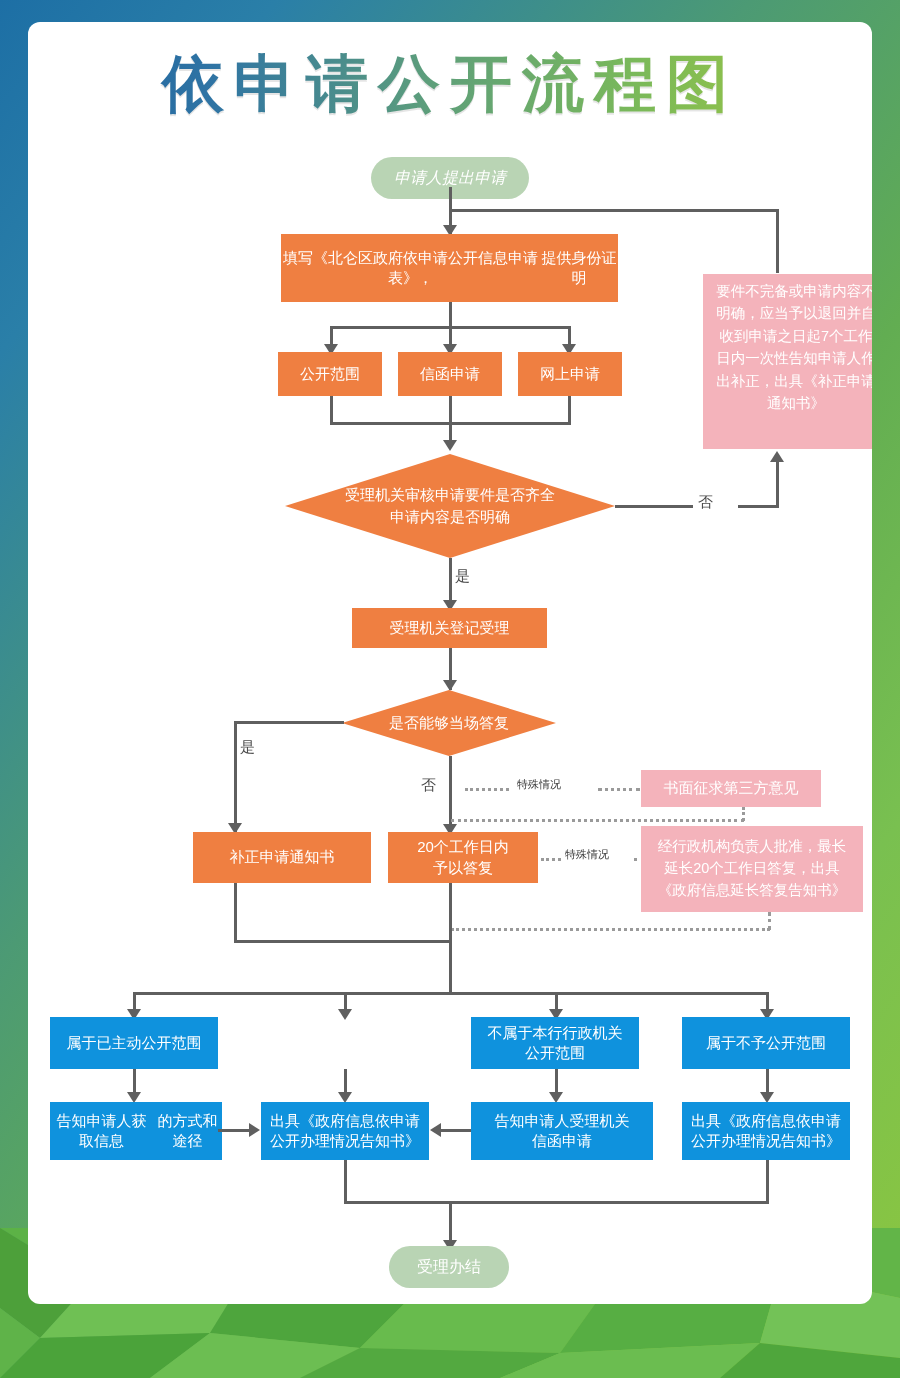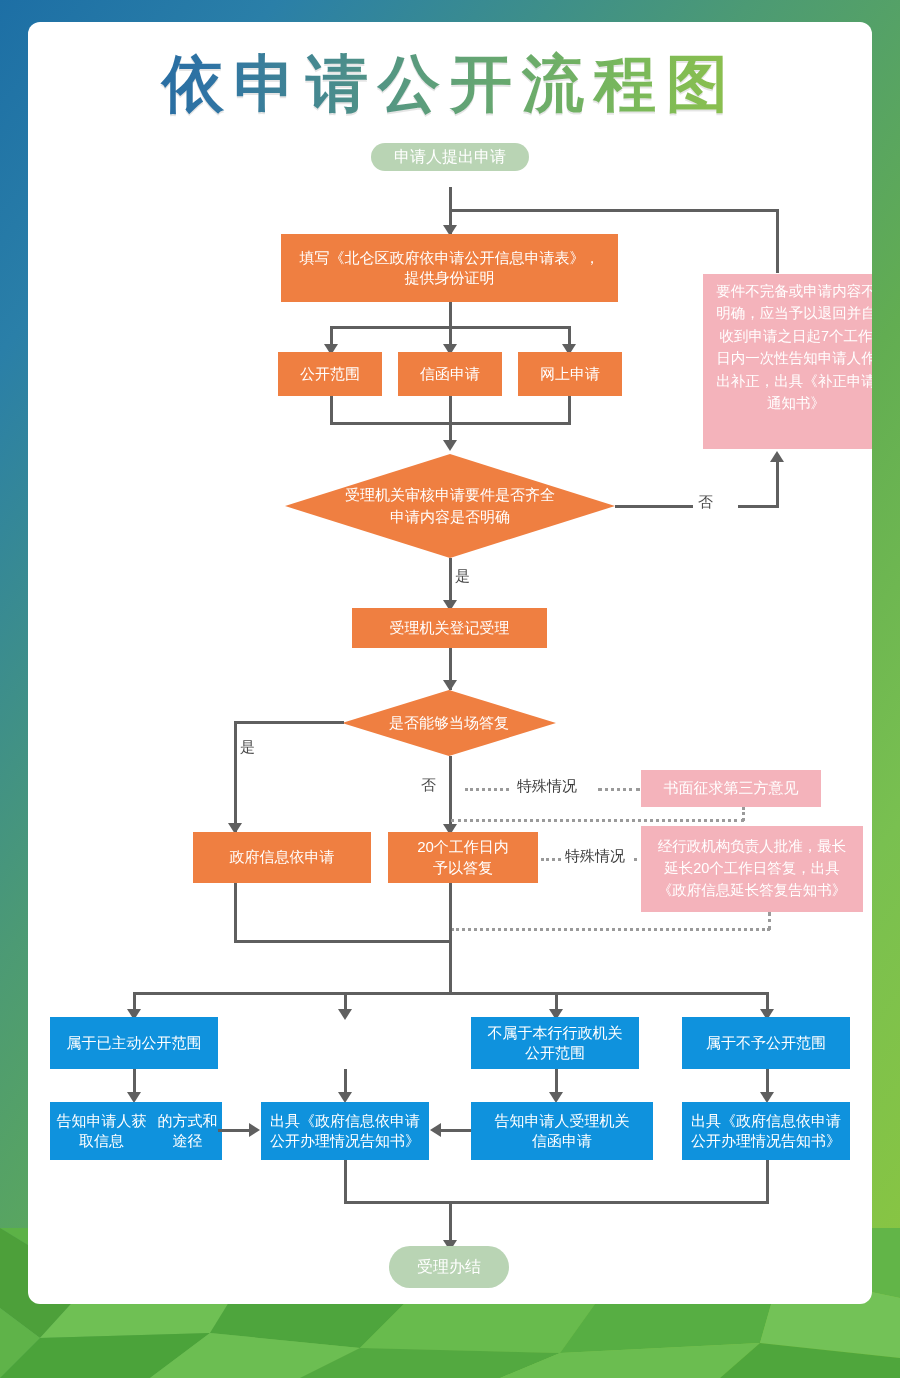--- a/index.html
+++ b/index.html
@@ -59,21 +59,21 @@
   
   .vline{position:absolute;background:#5f5f5f;width:3px;}
   .hline{position:absolute;background:#5f5f5f;height:3px;}
   .arrow-d{position:absolute;width:0;height:0;border-left:7px solid transparent;border-right:7px solid transparent;border-top:11px solid #5f5f5f;}
   .arrow-u{position:absolute;width:0;height:0;border-left:7px solid transparent;border-right:7px solid transparent;border-bottom:11px solid #5f5f5f;}
   .arrow-r{position:absolute;width:0;height:0;border-top:7px solid transparent;border-bottom:7px solid transparent;border-left:11px solid #5f5f5f;}
   .arrow-l{position:absolute;width:0;height:0;border-top:7px solid transparent;border-bottom:7px solid transparent;border-right:11px solid #5f5f5f;}
   .dotline-h{position:absolute;height:0;border-top:3px dotted #9a9a9a;}
   .dotline-v{position:absolute;width:0;border-left:3px dotted #9a9a9a;}
   .elabel{position:absolute;color:#4a4a4a;font-size:15px;white-space:nowrap;}
-  .elabel-dark{position:absolute;color:#3b3b3b;font-size:15px;white-space:nowrap;font-family:Liberation Serif, serif;}
+  .elabel-dark{position:absolute;color:#3b3b3b;font-size:11px;white-space:nowrap;font-family:Liberation Serif, serif;}
 </style>
 </head>
 <body>
 
 <div id="page">
 
   <svg id="poly" viewBox="0 0 900 150" preserveAspectRatio="none">
     <polygon points="0,0 150,0 90,55" fill="#5cb246"></polygon>
     <polygon points="150,0 300,0 250,40 90,55" fill="#67b94b"></polygon>
     <polygon points="300,0 470,0 420,60 250,40" fill="#57ac41"></polygon>
@@ -92,31 +92,31 @@
     <polygon points="360,120 560,125 500,150 300,150" fill="#53a940"></polygon>
     <polygon points="560,125 760,115 720,150 500,150" fill="#6bbd50"></polygon>
     <polygon points="760,115 900,130 900,150 720,150" fill="#4fa63c"></polygon>
   </svg>
 
   <div id="card">
 
     <div id="title-shadow">依申请公开流程图</div>
     <div id="title">依申请公开流程图</div>
 
-    <div class="node green-pill" style="left:343px;top:121px;width:158px;height:28px;">
+    <div class="node green-pill" style="left:343px;top:135px;width:158px;height:42px;font-style:italic;">
       <span>申请人提出申请</span>
     </div>
 
     <div class="vline" style="left:421px;top:165px;height:48px;"></div>
     <div class="arrow-d" style="left:415px;top:203px;"></div>
 
     <div class="hline" style="left:421px;top:187px;width:330px;"></div>
     <div class="vline" style="left:748px;top:187px;height:64px;"></div>
 
-    <div class="node orange" style="left:253px;top:212px;width:337px;height:68px;flex-direction:column;">
+    <div class="node orange" style="left:253px;top:212px;width:337px;height:68px;">
       <span>填写《北仑区政府依申请公开信息申请表》，</span>
       <span>提供身份证明</span>
     </div>
 
     <div class="vline" style="left:421px;top:280px;height:26px;"></div>
     <div class="hline" style="left:302px;top:304px;width:240px;"></div>
     <div class="vline" style="left:302px;top:304px;height:24px;"></div>
     <div class="arrow-d" style="left:296px;top:322px;"></div>
     <div class="vline" style="left:421px;top:304px;height:24px;"></div>
     <div class="arrow-d" style="left:415px;top:322px;"></div>
@@ -193,21 +193,21 @@
     <div class="elabel-dark" style="left:489px;top:755px;">特殊情况</div>
     <div class="dotline-h" style="left:570px;top:766px;width:42px;"></div>
     <div class="dotline-v" style="left:714px;top:785px;height:14px;"></div>
     <div class="dotline-h" style="left:423px;top:797px;width:293px;"></div>
 
     <div class="node pink" style="left:613px;top:748px;width:180px;height:37px;">
       <span>书面征求第三方意见</span>
     </div>
 
     <div class="node orange" style="left:165px;top:810px;width:178px;height:51px;">
-      <span>政府信息依申请</span>
+      <span>补正申请通知书</span>
     </div>
     <div class="node orange" style="left:360px;top:810px;width:150px;height:51px;flex-direction:column;">
       <span>20个工作日内</span>
       <span>予以答复</span>
     </div>
 
     <div class="dotline-h" style="left:513px;top:836px;width:20px;"></div>
     <div class="elabel-dark" style="left:537px;top:825px;">特殊情况</div>
     <div class="dotline-h" style="left:606px;top:836px;width:16px;"></div>
     <div class="dotline-v" style="left:740px;top:890px;height:18px;"></div>

